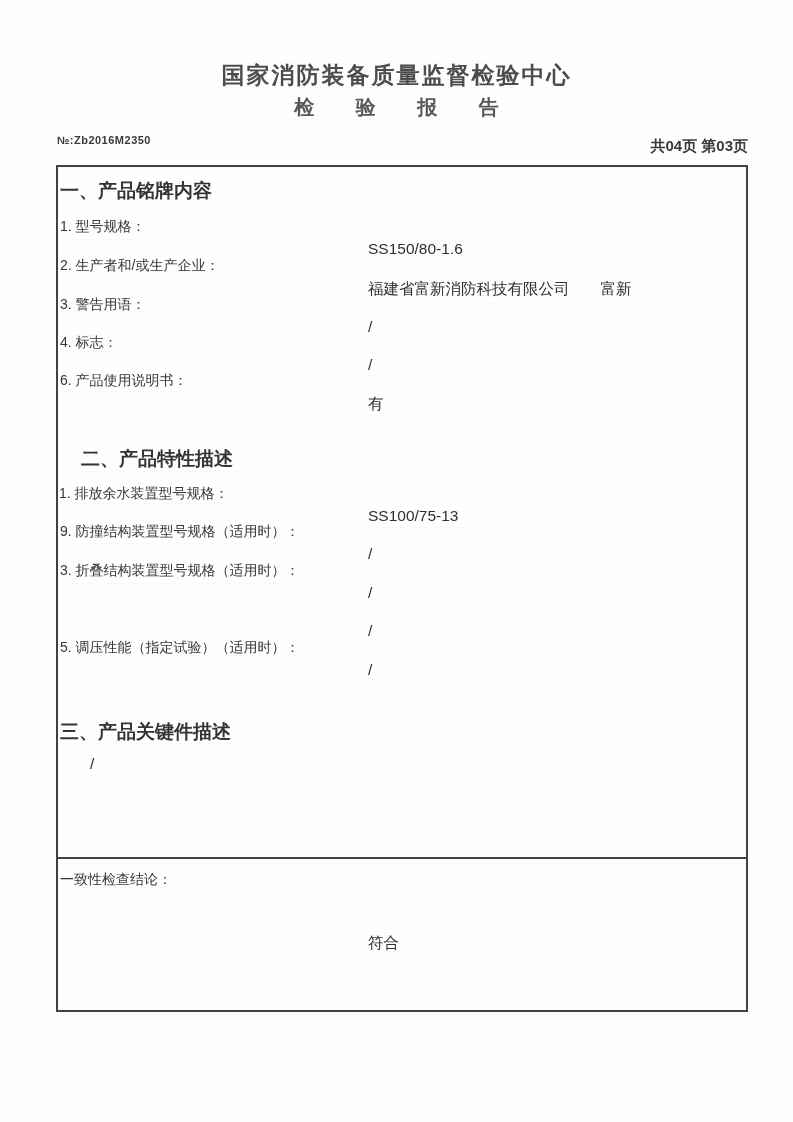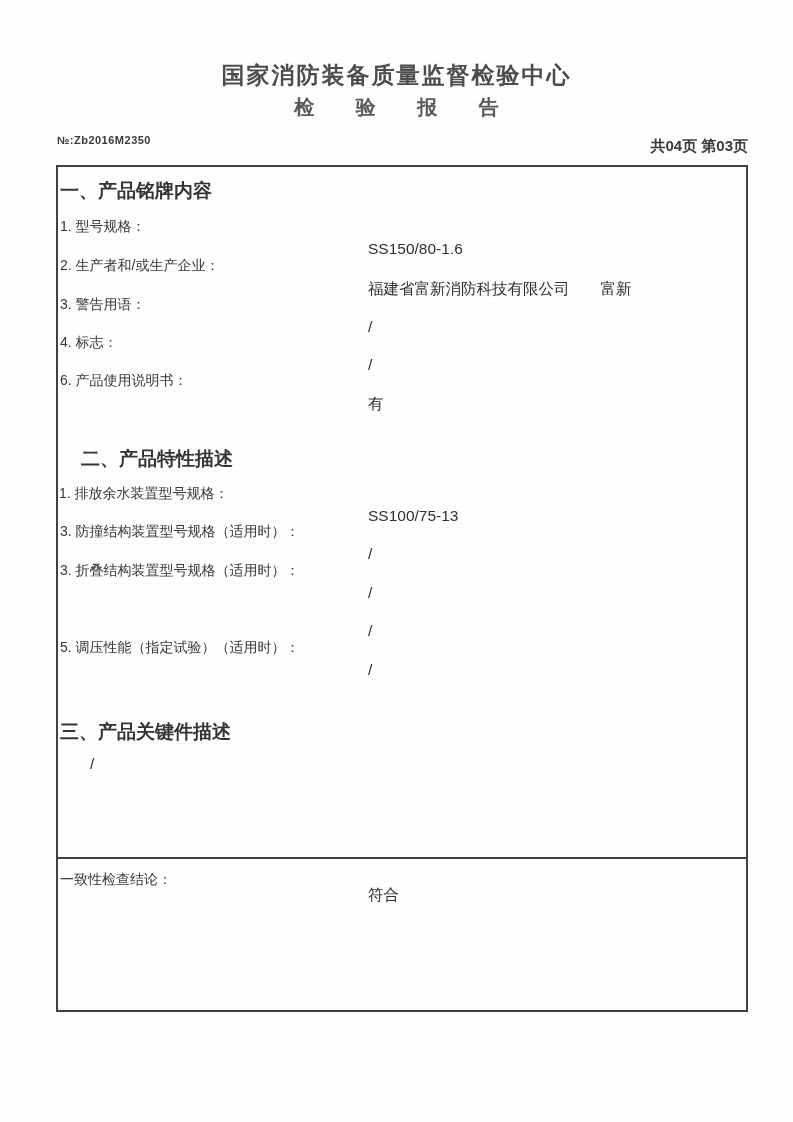--- a/index.html
+++ b/index.html
@@ -77,34 +77,34 @@
     <div class="abs row-value val-col" style="top:167px;">/</div>
 
     <div class="abs row-label" style="left:2px;top:205px;">6. 产品使用说明书：</div>
     <div class="abs row-value val-col" style="top:205px;">有</div>
 
     <div class="abs sec-title" style="left:2px;top:279px;margin-left:21px;">二、产品特性描述</div>
 
     <div class="abs row-label" style="left:1px;top:318px;">1. 排放余水装置型号规格：</div>
     <div class="abs row-value val-col" style="top:318px;">SS100/75-13</div>
 
-    <div class="abs row-label" style="left:2px;top:356px;">3. 防撞结构装置型号规格（适用时）：</div>
+    <div class="abs row-label" style="left:2px;top:356px;">9. 防撞结构装置型号规格（适用时）：</div>
     <div class="abs row-value val-col" style="top:356px;">/</div>
 
     <div class="abs row-label" style="left:2px;top:395px;">3. 折叠结构装置型号规格（适用时）：</div>
     <div class="abs row-value val-col" style="top:395px;">/</div>
 
     <div class="abs row-value val-col" style="top:433px;">/</div>
 
     <div class="abs row-label" style="left:2px;top:472px;">5. 调压性能（指定试验）（适用时）：</div>
     <div class="abs row-value val-col" style="top:472px;">/</div>
 
     <div class="abs sec-title" style="left:2px;top:552px;">三、产品关键件描述</div>
     <div class="abs row-value" style="left:32px;top:588px;">/</div>
 
     <div class="divider"></div>
 
     <div class="abs row-label" style="left:2px;top:704px;">一致性检查结论：</div>
-    <div class="abs row-value val-col" style="top:696px;text-align:right;">符合</div>
+    <div class="abs row-value val-col" style="top:744px;text-align:right;">符合</div>
 
   </div>
 
 </div>
 
 </body></html>

